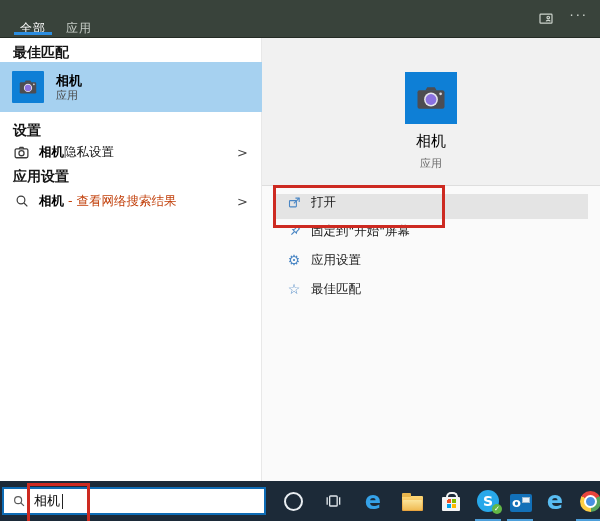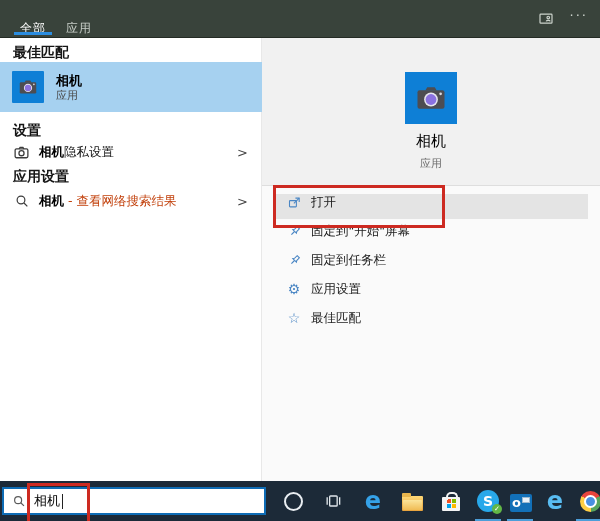--- a/index.html
+++ b/index.html
@@ -213,31 +213,20 @@
           <svg width="15" height="15" viewBox="0 0 24 24" fill="none" stroke="#4a86c4" stroke-width="1.7">
             <g transform="rotate(45 12 12)">
               <path d="M9.5 3.5h5v6l1.6 2.2H7.9L9.5 9.5z"></path>
               <path d="M12 12v7"></path>
             </g>
           </svg>
         </span>
         <span class="action-label">固定到"开始"屏幕</span>
       </div>
       <div class="action-row">
-        <span class="action-icon">
-          <svg width="15" height="15" viewBox="0 0 24 24" fill="none" stroke="#4a86c4" stroke-width="1.7">
-            <g transform="rotate(45 12 12)">
-              <path d="M9.5 3.5h5v6l1.6 2.2H7.9L9.5 9.5z"></path>
-              <path d="M12 12v7"></path>
-            </g>
-          </svg>
-        </span>
-        <span class="action-label">固定到任务栏</span>
-      </div>
-      <div class="action-row">
         <span class="action-icon">⚙</span>
         <span class="action-label">应用设置</span>
       </div>
       <div class="action-row">
         <span class="action-icon">☆</span>
         <span class="action-label">最佳匹配</span>
       </div>
     </div>
   </div>
 

